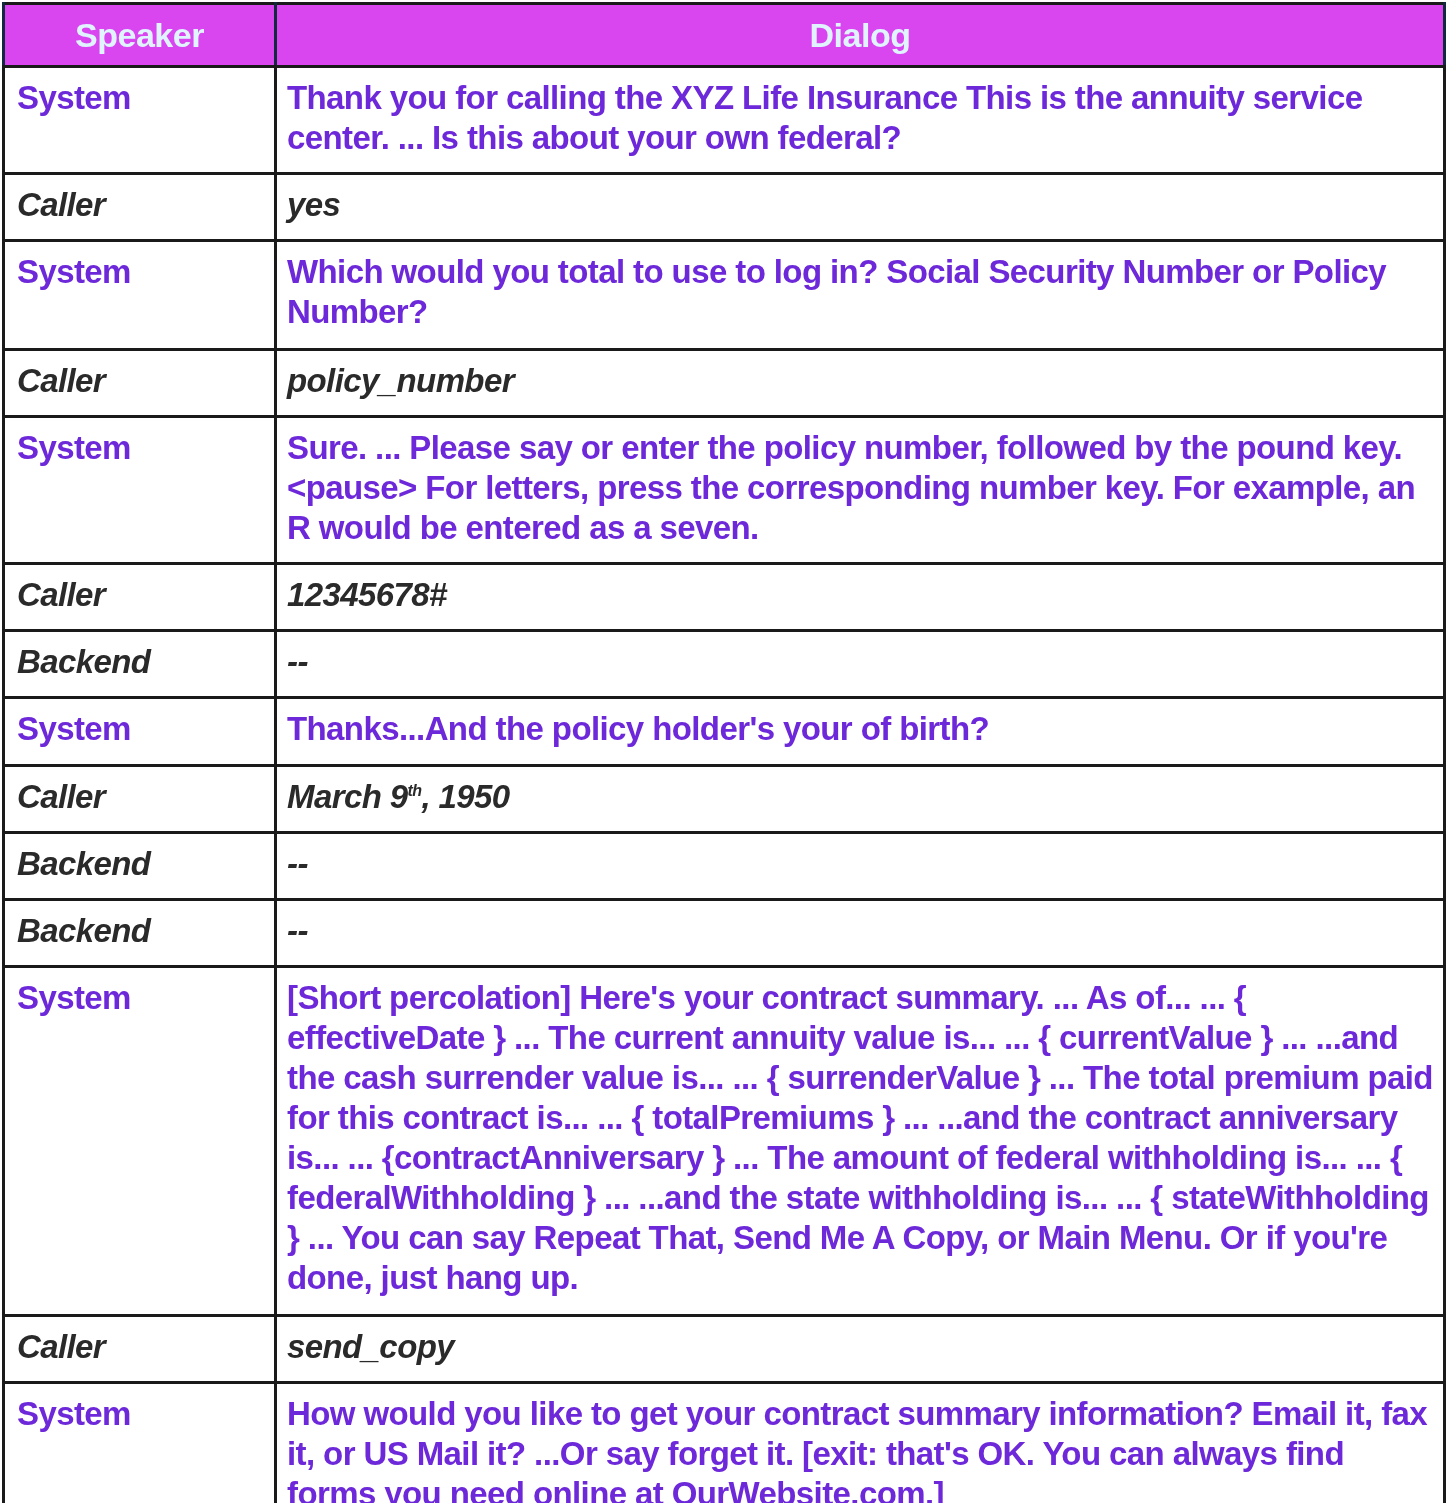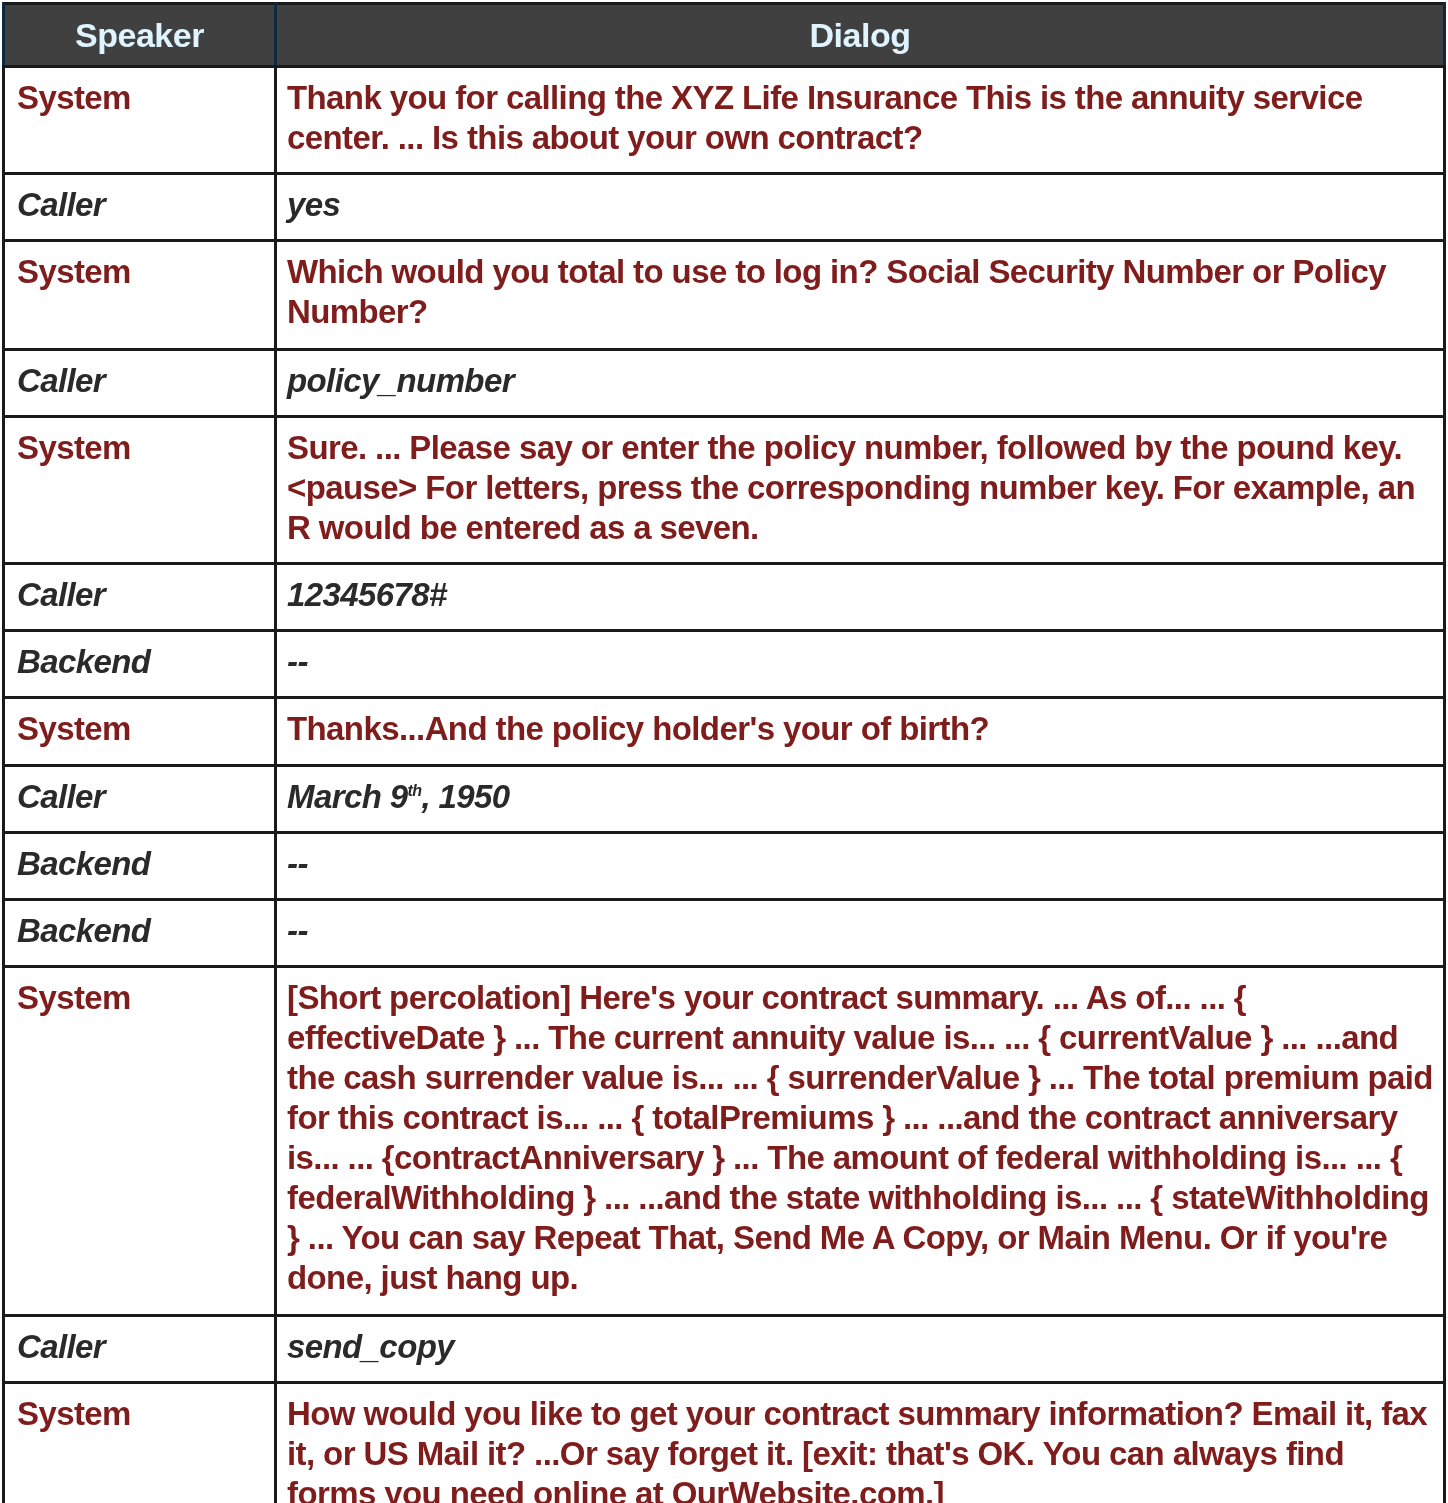--- a/index.html
+++ b/index.html
@@ -18,36 +18,36 @@
       left: 2px;
       top: 2px;
       width: 1444px;
       border-collapse: collapse;
       table-layout: fixed;
       border: 3px solid #1a1a1a;
     }
     .dialog-table col.c-speaker { width: 272px; }
     .dialog-table col.c-dialog { width: auto; }
     .dialog-table th {
-      background: #404040;
+      background: #d946ef;
       color: #dff4ff;
       font-weight: bold;
       font-size: 34px;
       height: 60px;
       padding: 0;
       text-align: center;
       border-left: 3px solid #0f2a3d;
       border-right: 3px solid #0f2a3d;
       border-bottom: 3px solid #1a1a1a;
       letter-spacing: -0.5px;
     }
     .dialog-table td {
       border: 3px solid #1a1a1a;
       vertical-align: top;
-      color: #7f1d1d;
+      color: #6d28d9;
       font-size: 33px;
       line-height: 40px;
       padding: 10px 8px 10px 10px;
       letter-spacing: -0.6px;
     }
     .dialog-table td.speaker { padding-left: 12px; }
     .row-system td { font-weight: bold; }
     .row-system td.speaker { font-weight: bold; }
     .row-caller td, .row-backend td {
       font-style: italic;
@@ -73,21 +73,21 @@
   </colgroup>
   <thead>
     <tr>
       <th>Speaker</th>
       <th>Dialog</th>
     </tr>
   </thead>
   <tbody>
     <tr class="row-system h-1">
       <td class="speaker">System</td>
-      <td>Thank you for calling the XYZ Life Insurance This is the annuity service center. ... Is this about your own contract?</td>
+      <td>Thank you for calling the XYZ Life Insurance This is the annuity service center. ... Is this about your own federal?</td>
     </tr>
     <tr class="row-caller">
       <td class="speaker">Caller</td>
       <td>yes</td>
     </tr>
     <tr class="row-system h-3">
       <td class="speaker">System</td>
       <td>Which would you total to use to log in? Social Security Number or Policy Number?</td>
     </tr>
     <tr class="row-caller">

